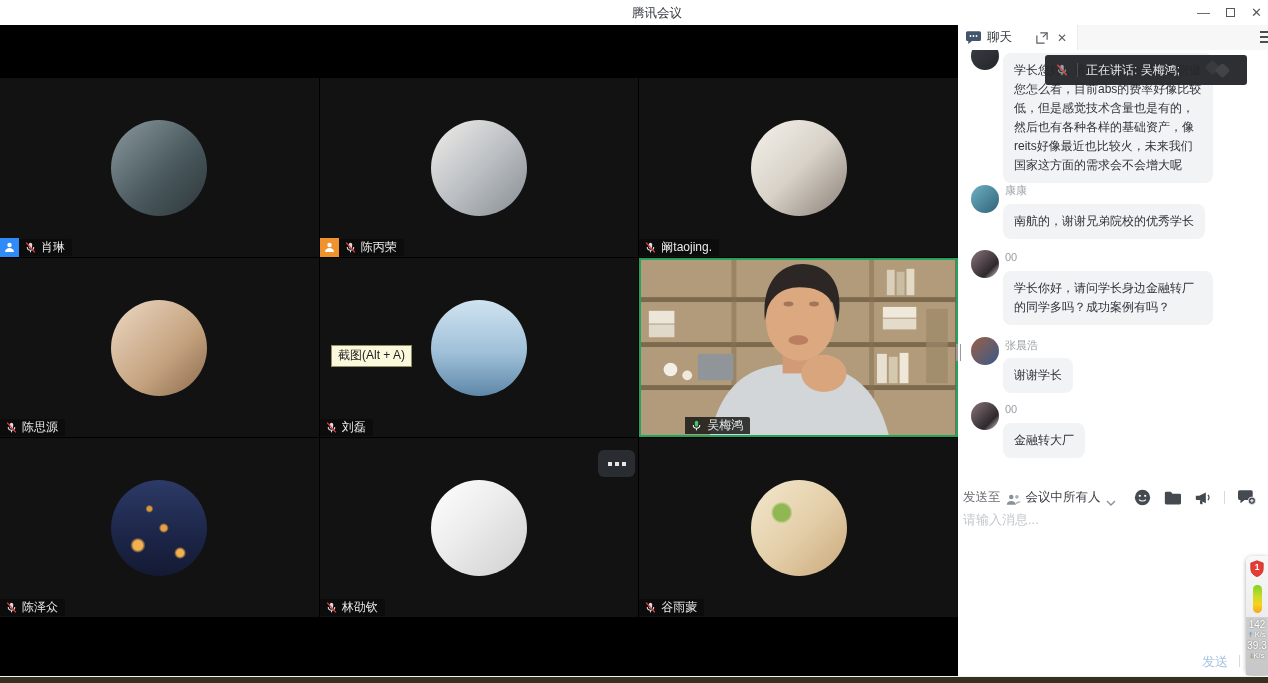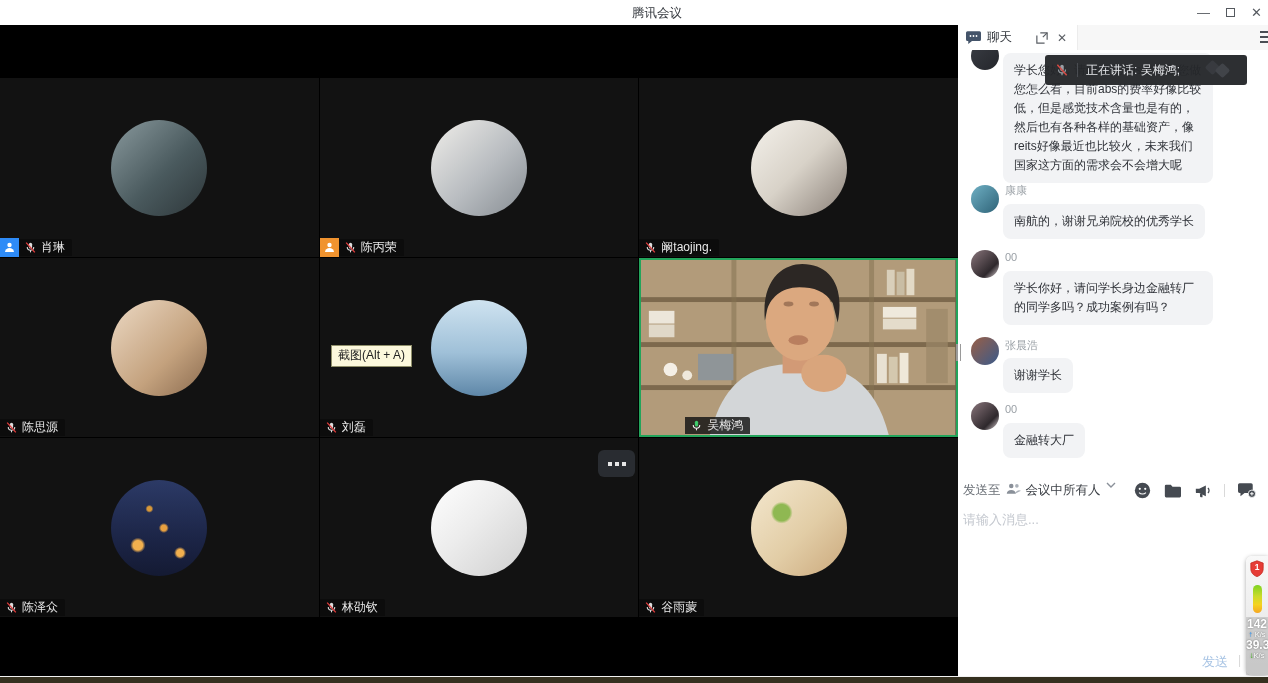--- a/index.html
+++ b/index.html
@@ -76,21 +76,21 @@
   .ca0 { background:linear-gradient(135deg,#3a3d44 0%,#24262b 100%); }
   .ca1 { background:linear-gradient(135deg,#6fb0c4 0%,#2e6277 100%); }
   .ca2 { background:linear-gradient(135deg,#8a767c 0%,#2e282c 70%,#e8dde0 100%); }
   .ca3 { background:linear-gradient(135deg,#9a5f46 0%,#3a5a8a 100%); }
   .c-name { position:absolute; font-size:11px; color:#9aa0a6;text-align:center; }
   .c-bubble { position:absolute; left:45px; max-width:210px; background:#f2f3f5; border-radius:8px;
     padding:8px 11px; font-size:12px; line-height:19px; color:#2f3238; }
 
   
   .chat-toolbar { position:absolute; left:0; top:457px; width:310px; height:24px; display:flex;
-    align-items:flex-start; padding:0 12px 0 5px; gap:5px; }
+    align-items:flex-end; padding:0 12px 0 5px; gap:5px; }
   .send-to { font-size:12.5px; color:#6b7077; }
   .audience { font-size:12.5px; color:#3b3f45; }
   .tb-icons { margin-left:auto; display:flex; align-items:center; gap:13px; }
   .tb-sep { width:1px; height:13px; background:#d9d9d9; }
   .chat-input { position:absolute; left:5px; top:486px; width:296px; height:130px; border:none;
     outline:none; resize:none; background:transparent; font-size:13px; color:#333;
     font-family:"Liberation Sans","DejaVu Sans",sans-serif; }
   .chat-input::placeholder { color:#c4c8cf; }
   .send-row { position:absolute; left:0; top:626px; width:310px; height:24px;padding-left:40px; }
   .send-label { position:absolute; left:244px; top:2px; font-size:13px; color:#a8c4e4; }
@@ -114,21 +114,21 @@
   .net-widget { position:absolute; left:1246px; top:556px; width:22px; height:119px;
     background:linear-gradient(#f8f8f8,#e2e2e2); border-radius:6px 0 0 6px;
     box-shadow:0 1px 4px rgba(0,0,0,.35); z-index:60; display:flex; flex-direction:column; align-items:center; }
   .shield-wrap { position:relative; width:16px; height:17px; margin-top:4px; }
   .shield-num { position:absolute; left:0; top:2px; width:16px; text-align:center; font-size:8.5px;
     font-weight:bold; color:#fff; }
   .capsule { width:9px; height:28px; border-radius:5px; margin-top:8px;
     background:linear-gradient(180deg,#7ed321 0%,#cadb2a 40%,#f5d31f 70%,#f5a623 100%); }
   .net-stats { margin-top:4px; width:100%; flex:1; background:rgba(130,130,130,0.28);
     text-align:center; padding-top:2px; }
-  .net-num { font-size:12px; font-weight:bold; color:#fff; text-shadow:0 0 2px rgba(0,0,0,.5); line-height:11px; }
+  .net-num { font-size:10px; font-weight:normal; color:#fff; text-shadow:0 0 2px rgba(0,0,0,.5); line-height:11px; }
   .net-unit { font-size:7.5px; color:#fff; text-shadow:0 0 2px rgba(0,0,0,.5); line-height:10px; }
   .up-arrow { color:#2f9bff; font-size:8px; }
   .down-arrow { color:#45c01a; font-size:8px; }
 
   
   .bottom-line { position:absolute; left:0; top:676px; width:1268px; height:1px; background:#f2f2f2; z-index:70; }
   .bottom-strip { position:absolute; left:0; top:677px; width:1268px; height:6px; background:#35301f; z-index:70; }
 
   svg { display:block; }
 </style>

